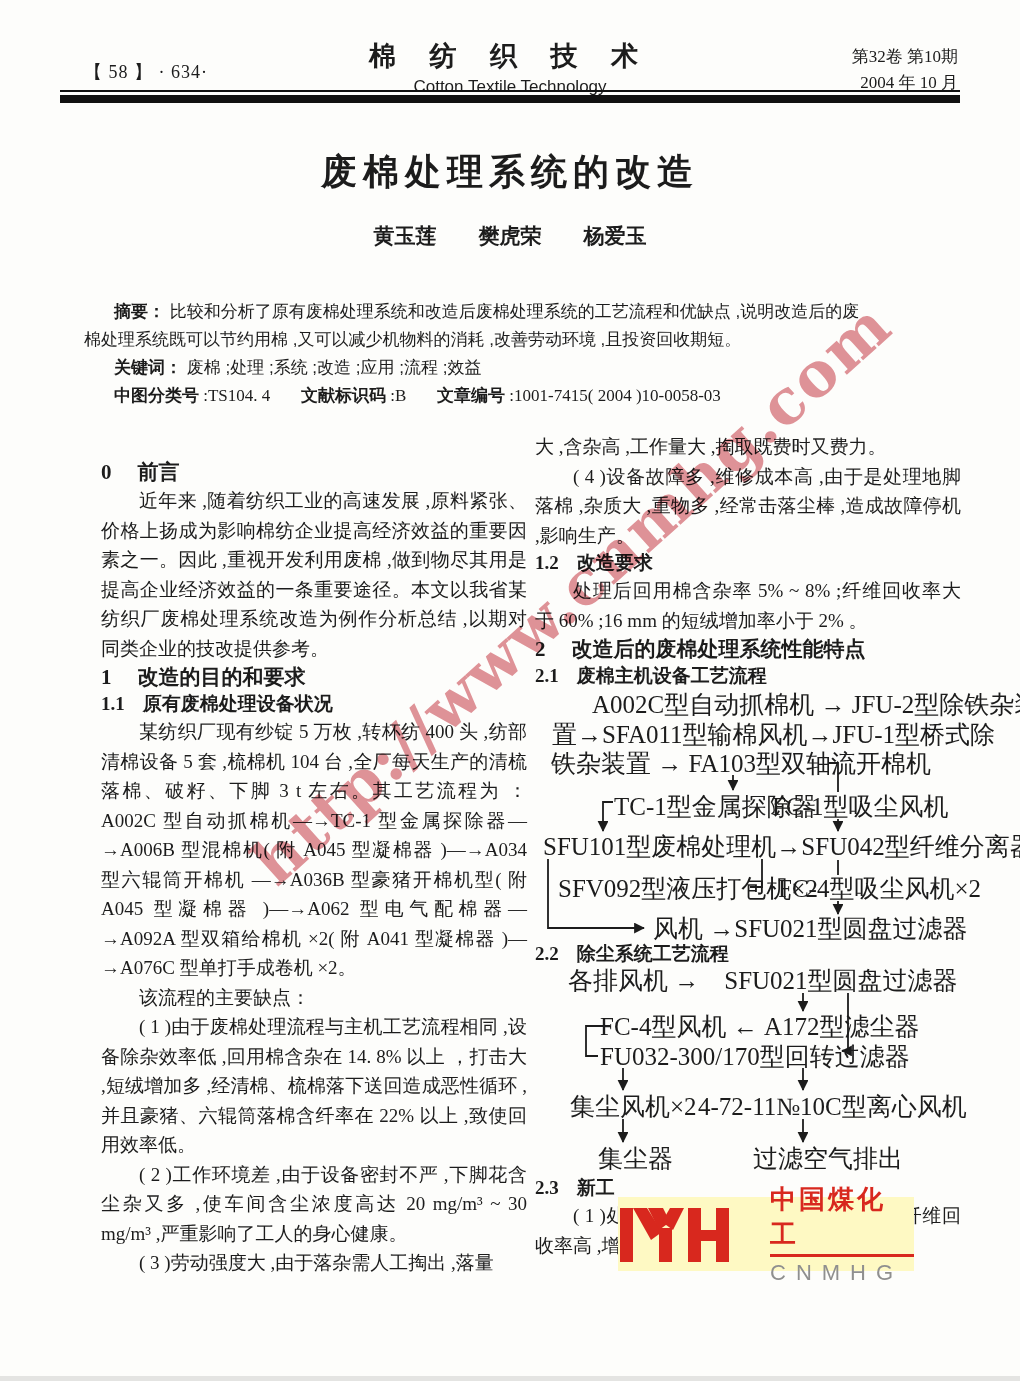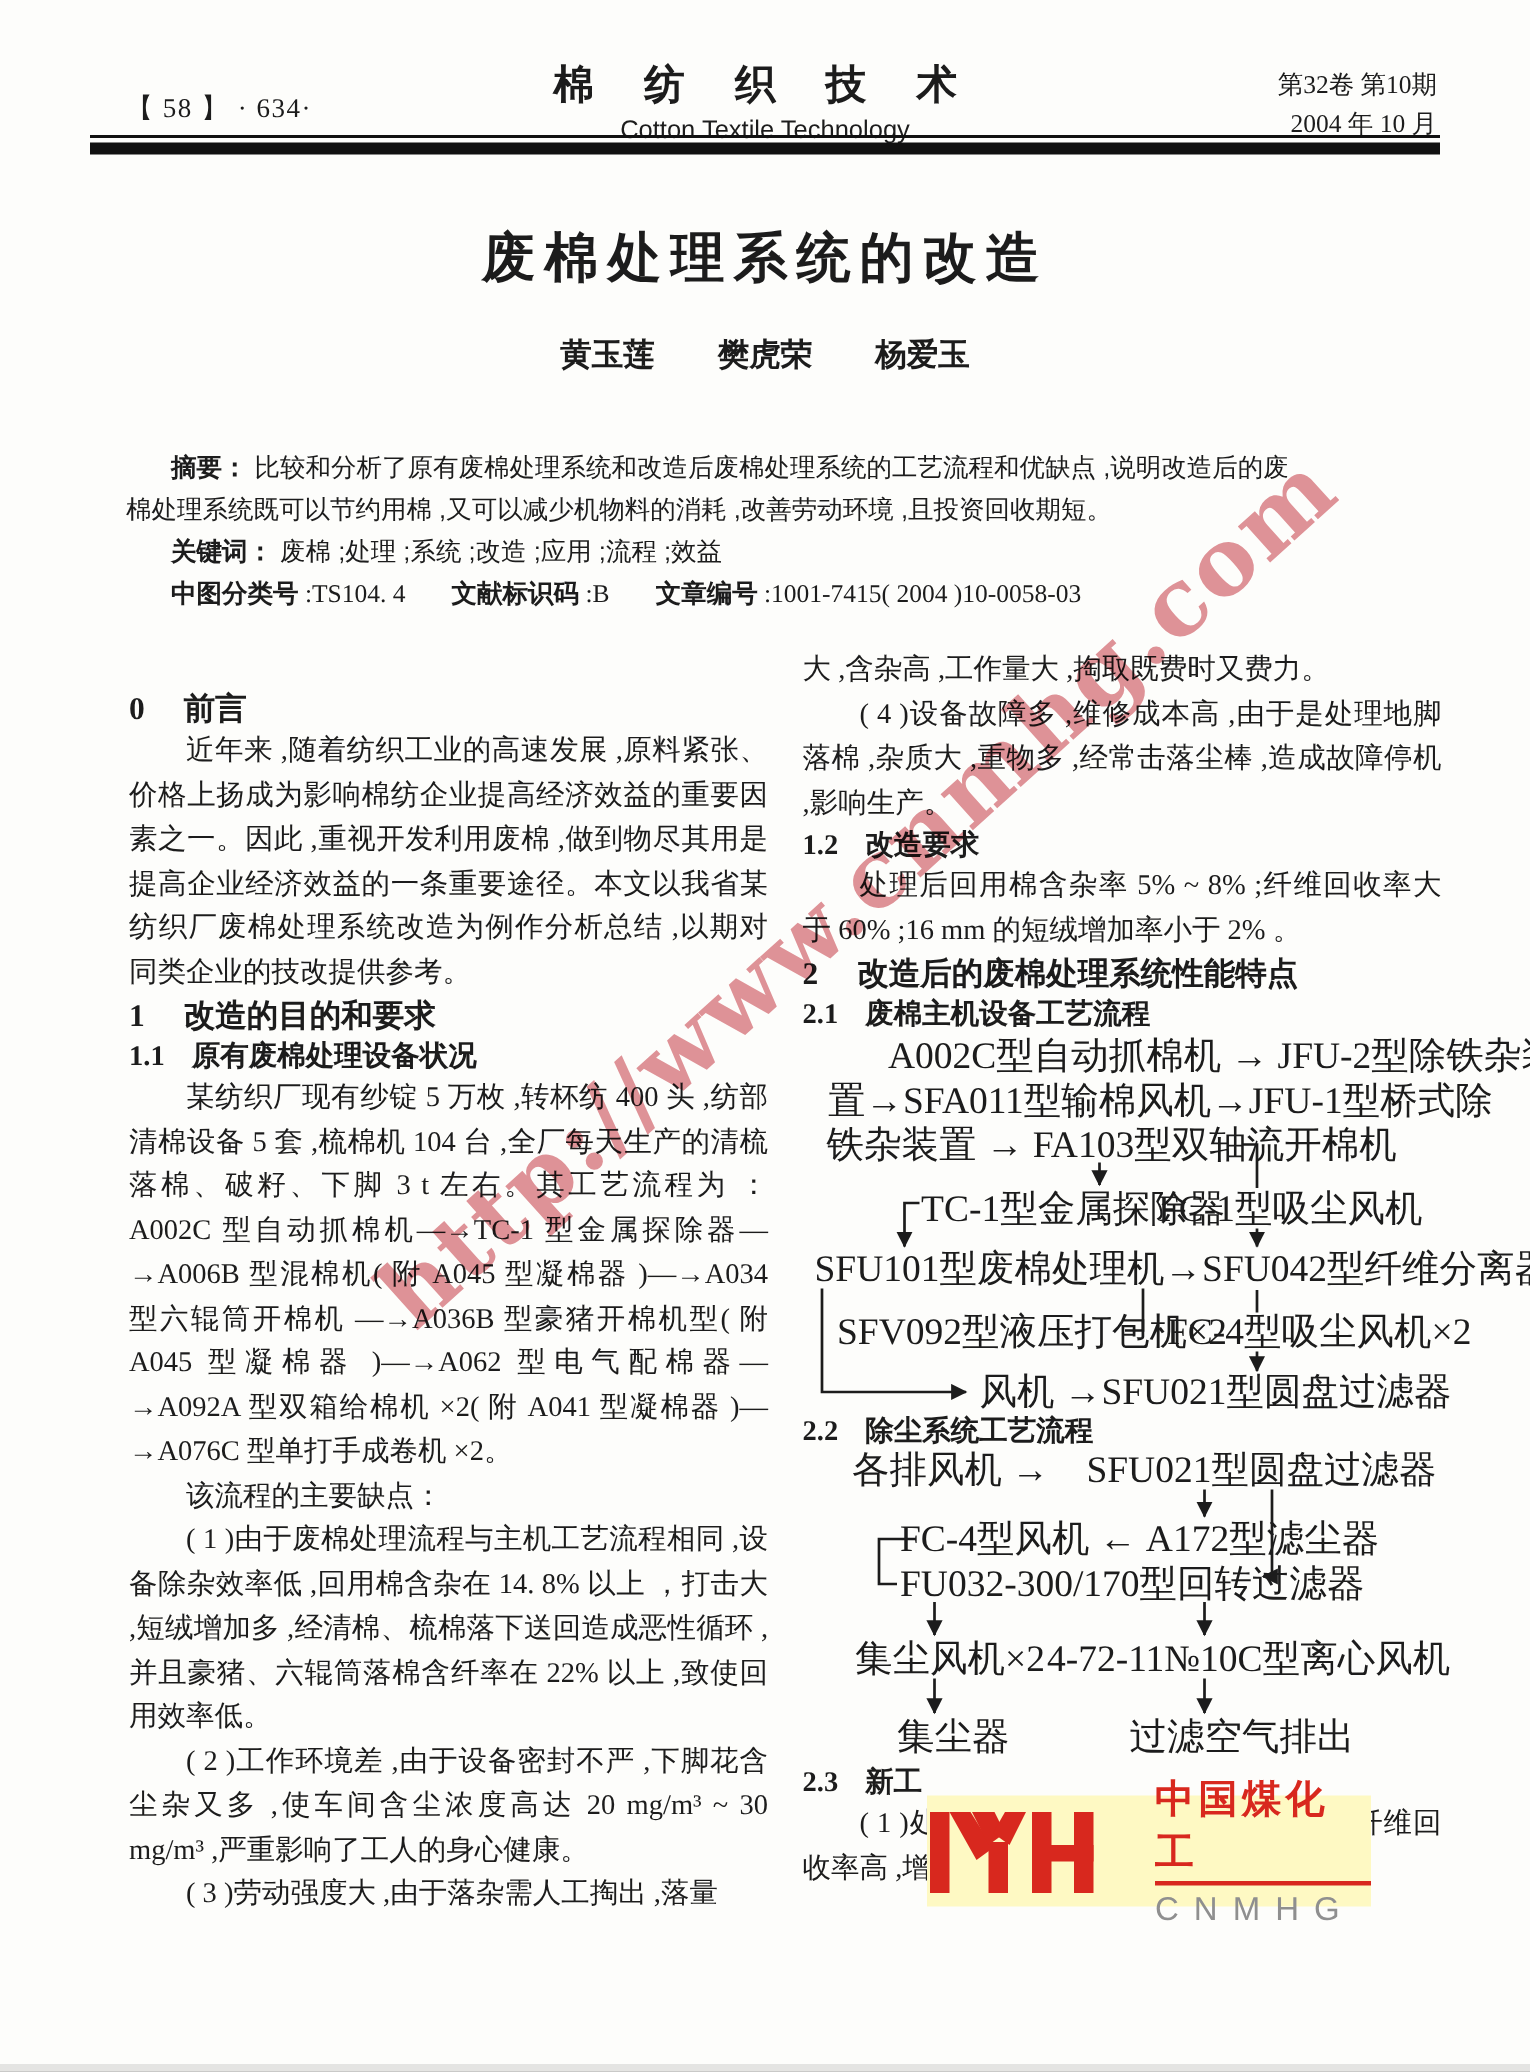--- a/index.html
+++ b/index.html
@@ -24,21 +24,21 @@
   .art-affil{position:absolute;left:0;right:0;top:256px;text-align:center;font-size:16px;}
   
   .abstract{position:absolute;left:84px;top:298px;width:854px;font-size:17px;line-height:28px;
             font-family:"Liberation Sans","DejaVu Sans",sans-serif;}
   .abstract .lbl{font-weight:700;}
   .ab-ind{padding-left:30px;}
   .meta-val{font-family:"Liberation Serif","DejaVu Serif",serif;}
   .gap{display:inline-block;width:26px;}
   
   .col{position:absolute;width:426px;}
-  .col-left{left:86px;top:458px;}
+  .col-left{left:101px;top:458px;}
   .col-right{left:535px;top:432px;}
   p.body{margin:0;font-size:19px;line-height:29.5px;text-align:justify;text-indent:2em;}
   p.noind{text-indent:0;}
   h3.sec{margin:0;font-size:21px;font-weight:700;
          font-family:"Liberation Sans","DejaVu Sans",sans-serif;}
   h3.sec .num{font-family:"Liberation Serif","DejaVu Serif",serif;margin-right:26px;}
   h4.sub{margin:0;font-size:19px;font-weight:700;
          font-family:"Liberation Sans","DejaVu Sans",sans-serif;}
   h4.sub .num{font-family:"Liberation Serif","DejaVu Serif",serif;margin-right:18px;}
   .m-s0{margin-bottom:22px;}

